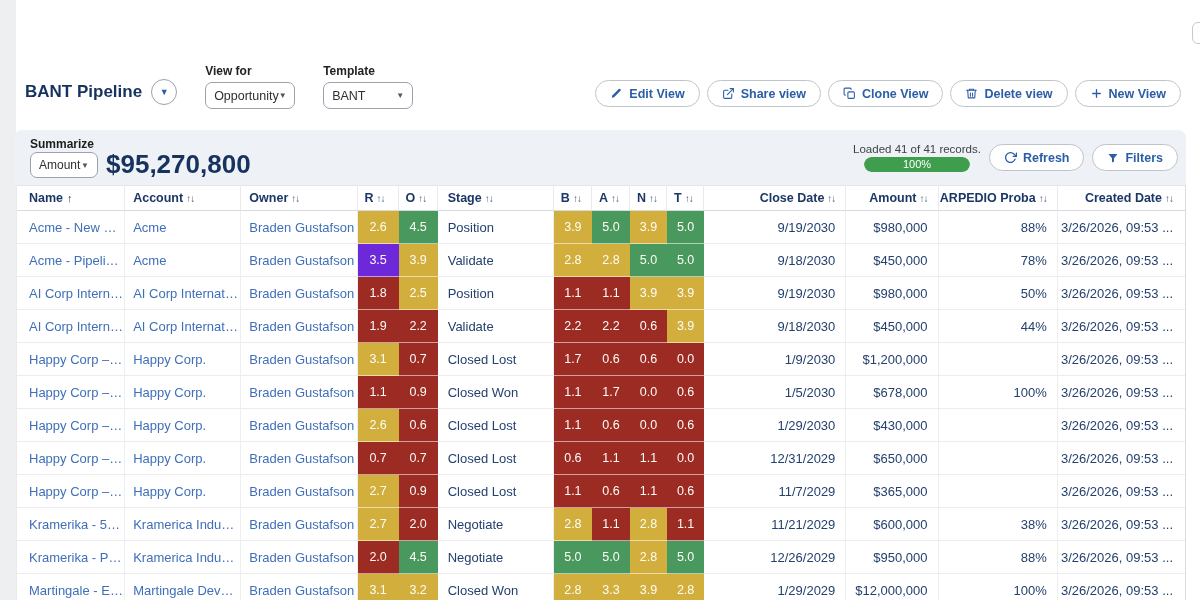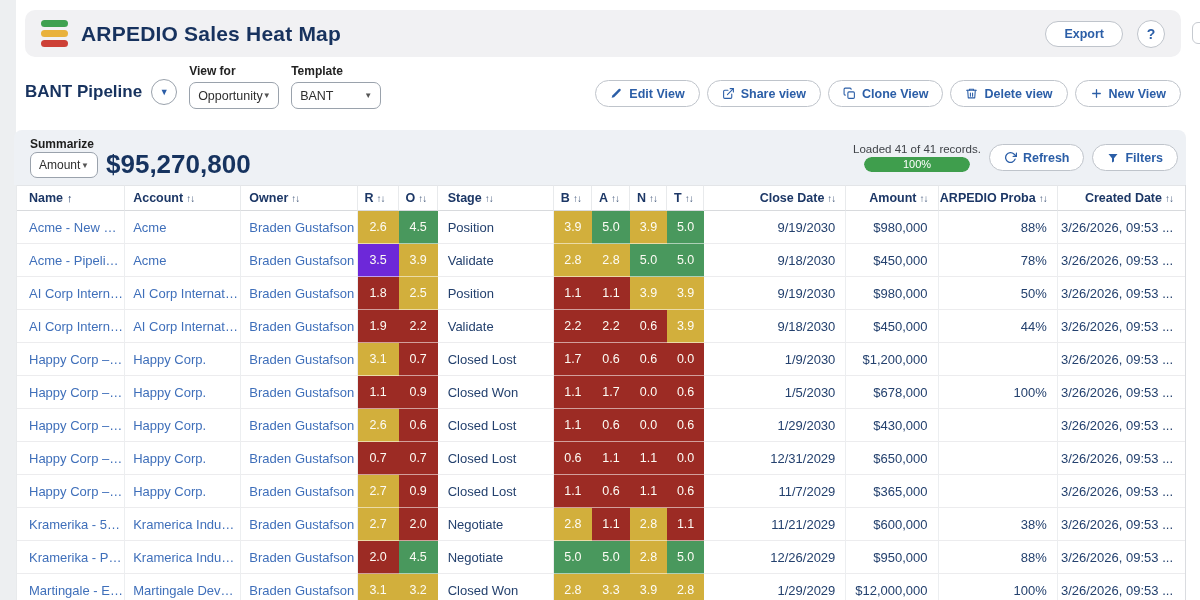--- a/index.html
+++ b/index.html
@@ -27,21 +27,21 @@
             border:1.5px solid #c6cad0; border-radius:6px; }
 
   
   #toolbar { position:absolute; left:25px; top:63px; width:1156px; height:46px;
              display:flex; align-items:flex-end; justify-content:space-between; }
   .tb-left { display:flex; align-items:flex-end; }
   .view-name { font-size:17px; font-weight:700; color:#17325e; margin-bottom:7px; }
   .circle-btn { width:26px; height:26px; border-radius:50%; border:1.5px solid #9aa2ac; background:#fff;
                 color:#2b5ea7; display:flex; align-items:center; justify-content:center;
                 margin:0 0 4px 9px; font-size:9px; cursor:pointer; }
-  .lab-col { display:flex; flex-direction:column; margin-left:12px; }
+  .lab-col { display:flex; flex-direction:column; margin-left:28px; }
   .field-label { font-size:12px; font-weight:700; color:#222; margin-bottom:4px; }
   .selectbox { display:inline-flex; align-items:center; justify-content:space-between; width:90px;
                height:27px; border:1.5px solid #9aa2ac; border-radius:7px; background:#fff;
                padding:0 8px; font-size:12.5px; color:#2f2f2f; cursor:pointer; }
   .caret { font-size:8px; color:#555; }
   .tb-actions { display:flex; gap:7px; margin-bottom:2px; }
 
   
   #summary { position:absolute; left:14px; top:130px; width:1172px; height:55px; background:#eef1f5;
              border-radius:8px 8px 0 0; }
@@ -73,35 +73,20 @@
   .thr, td.ar { text-align:right; }
   .sort { font-size:10px; color:#44597c; margin-left:3px; letter-spacing:-1px; font-weight:400; }
   .sort-asc { font-size:11px; color:#1c3766; margin-left:4px; font-weight:400; }
 </style>
 </head>
 <body>
 
 <div id="app">
   <div id="left-gutter"></div>
 
-  <div id="topbar">
-    <div class="logo">
-      <div class="bar bar-green"></div>
-      <div class="bar bar-yellow"></div>
-      <div class="bar bar-red"></div>
-    </div>
-    <div class="app-title">ARPEDIO Sales Heat Map</div>
-    <div class="spacer"></div>
-    <button class="pill-btn" id="export-btn">
-      <span>Export</span>
-    </button>
-    <button id="help-btn">
-      <span>?</span>
-    </button>
-  </div>
   <div id="cutoff"></div>
 
   <div id="toolbar">
     <div class="tb-left">
       <div class="view-name">BANT Pipeline</div>
       <button class="circle-btn">
         <span>▼</span>
       </button>
       <div class="lab-col">
         <div class="field-label">View for</div>

